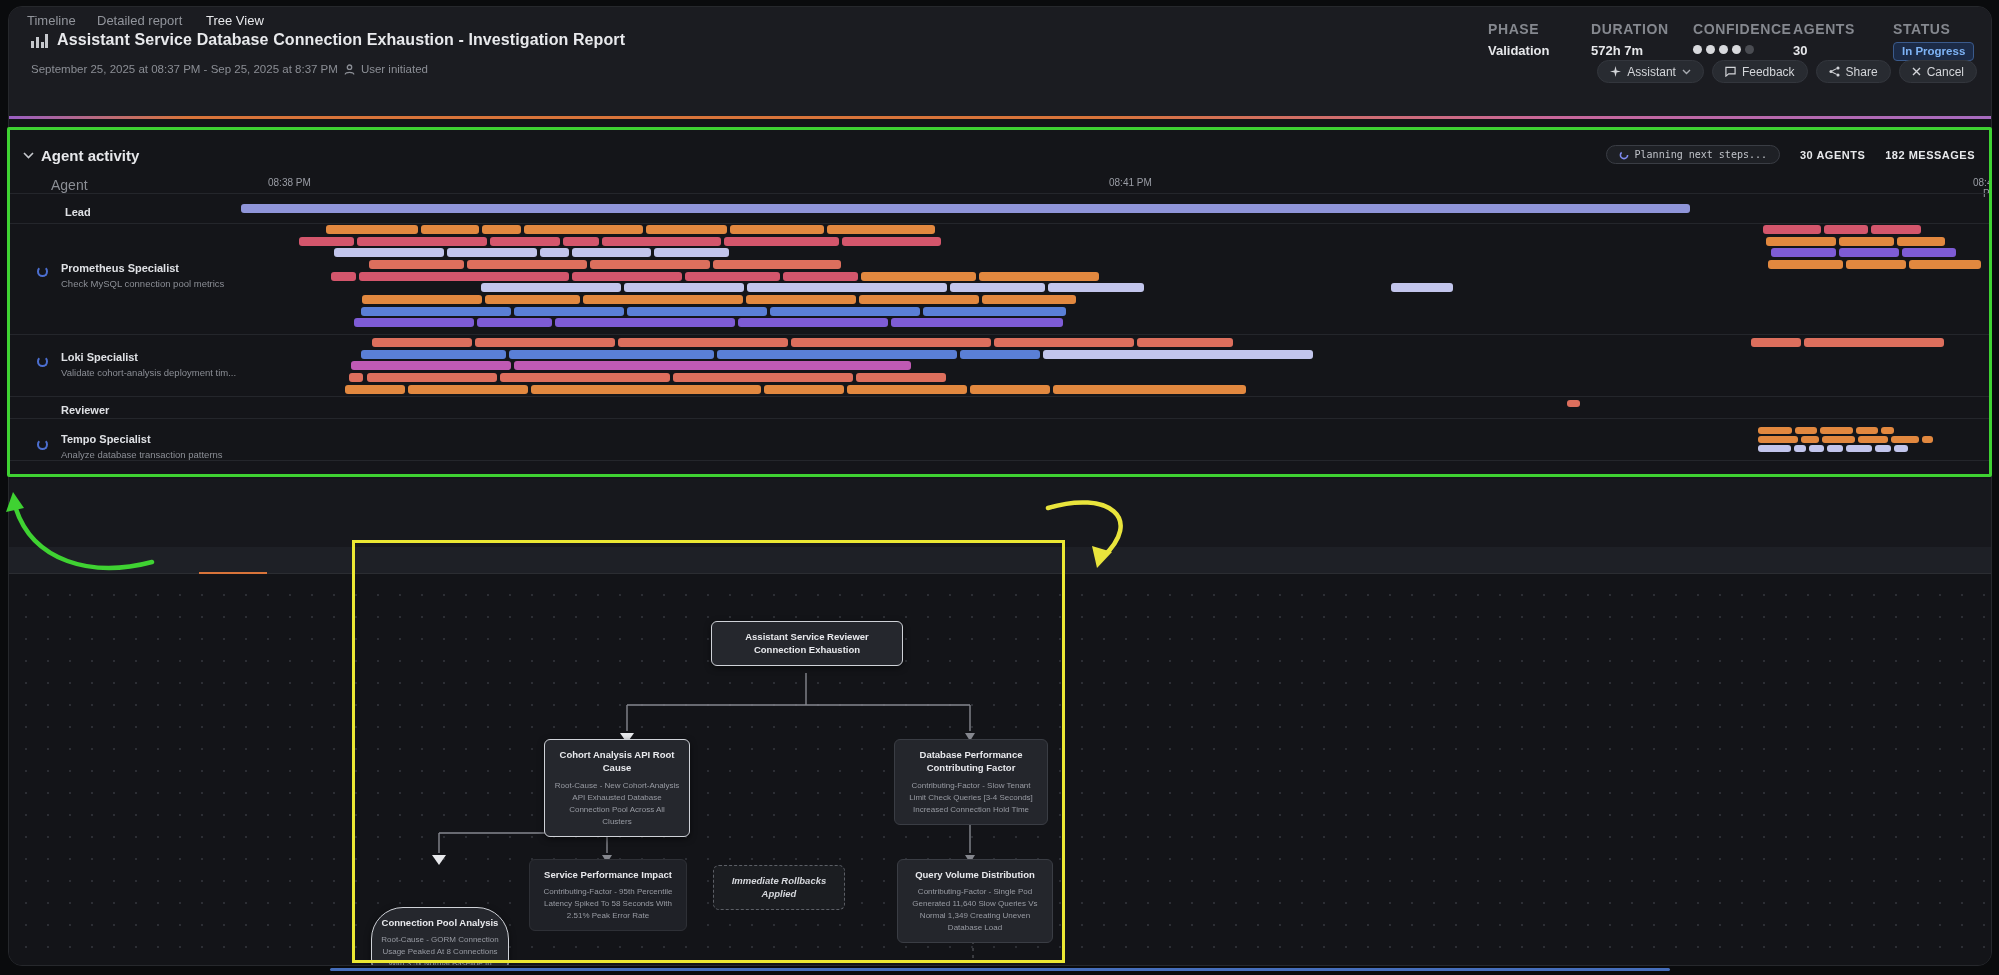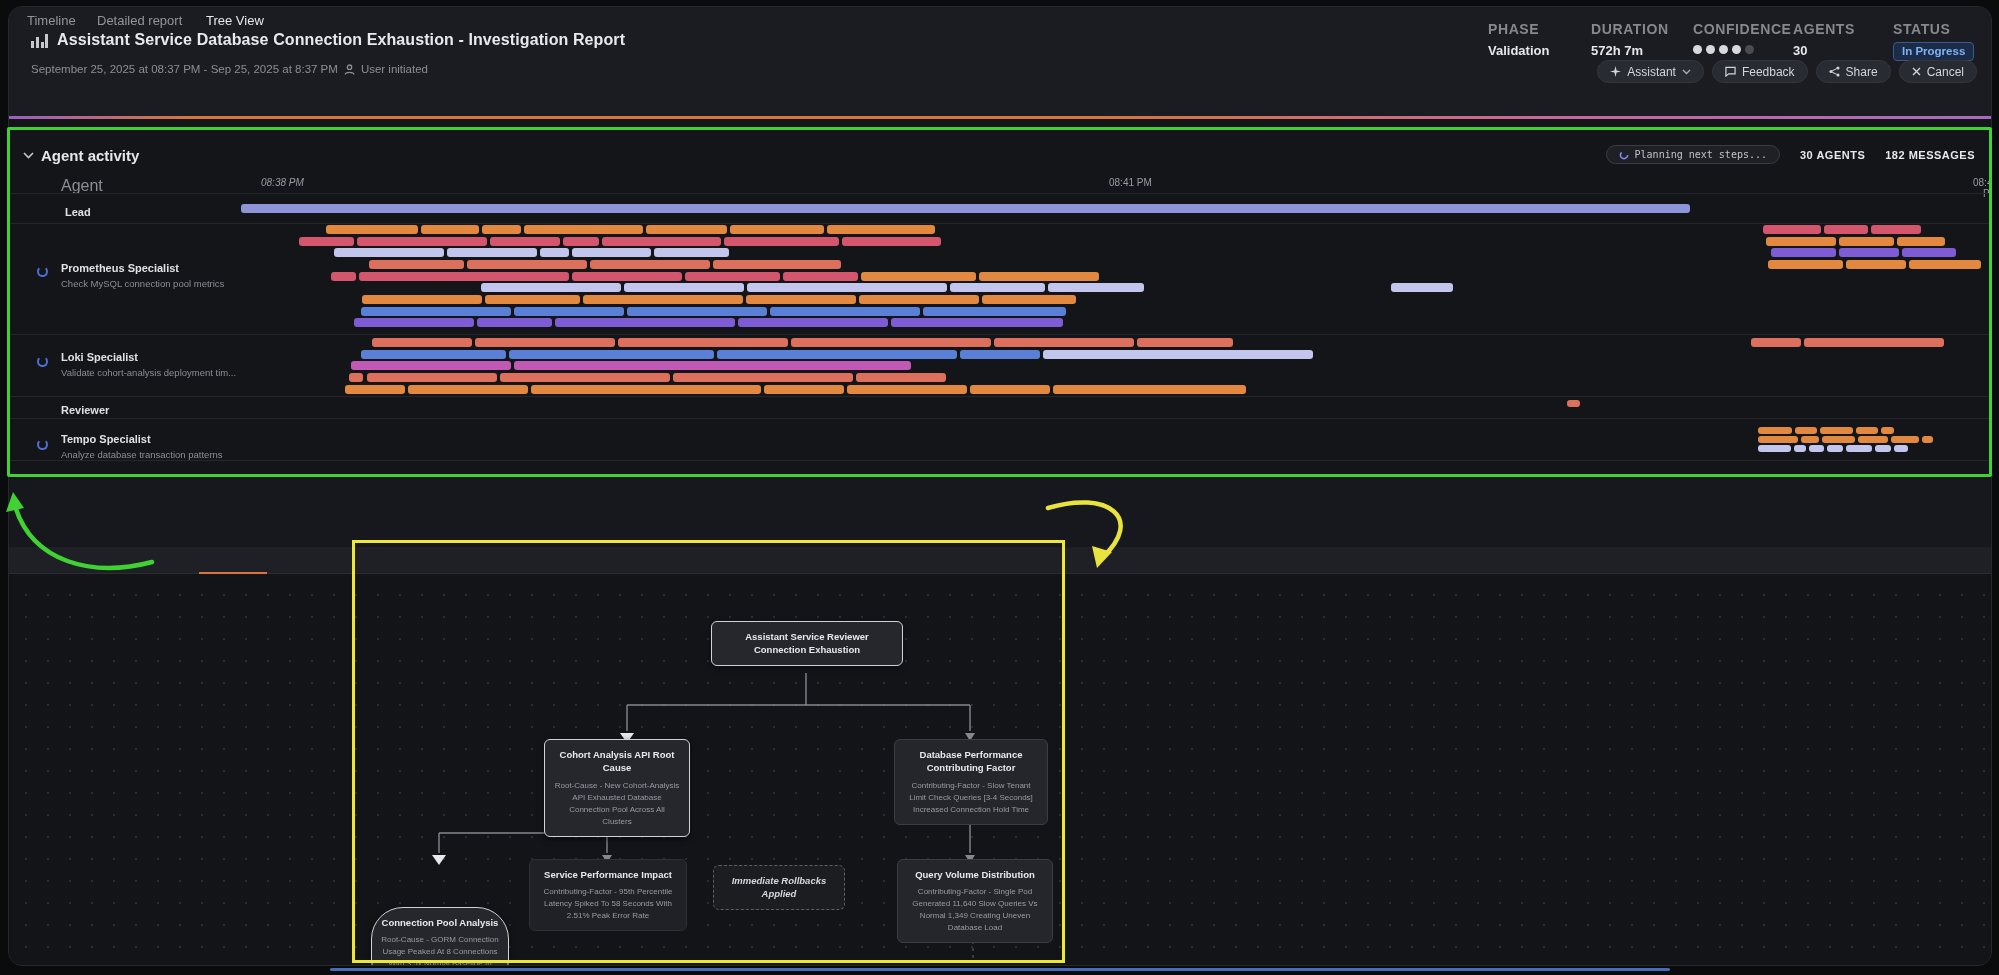--- a/index.html
+++ b/index.html
@@ -40,21 +40,21 @@
   #activity-area { position:absolute; left:0; top:112px; width:100%; height:360px; background:#141519; }
   #activity-head { position:absolute; left:14px; top:140px; display:flex; align-items:center; gap:7px; }
   #activity-head .t { color:#e6e7ea; font-size:15px; font-weight:bold; }
   #activity-right { position:absolute; right:16px; top:138px; display:flex; align-items:center; gap:20px; }
   #planning-pill { display:flex; align-items:center; gap:6px; padding:3px 12px; border:1px solid #3a3d44;
       border-radius:12px; background:#1e2025; color:#c0c3c9; font-family:"DejaVu Sans Mono", monospace;
       font-size:10px; }
   .count-stat { color:#e8e9ec; font-size:11px; font-weight:bold; letter-spacing:.5px; }
 
   
-  #axis-label { position:absolute; left:52px; top:170px; color:#8b8e95; font-size:16px; }
+  #axis-label { position:absolute; left:42px; top:170px; color:#8b8e95; font-size:14px; }
   .tick { position:absolute; top:170px; color:#9a9da5; font-size:10px; }
   .gdiv { position:absolute; left:8px; width:1983px; height:1px; background:#24262b; }
 
   
   .agent-row { position:absolute; left:8px; width:230px; }
   .agent-row .nm { color:#dfe1e5; font-size:11px; font-weight:bold; }
   .agent-row .tk { color:#8b8e95; font-size:9.5px; margin-top:4px; }
   .spinner { position:absolute; left:20px; width:11px; height:11px; border-radius:50%;
              border:2px solid #4c6fd1; border-top-color:transparent; }
 
@@ -197,21 +197,21 @@
           <circle cx="5" cy="5" r="3.6" fill="none" stroke="#7f8bf0" stroke-width="1.6" stroke-dasharray="14 9"></circle>
         </svg>
         <span>Planning next steps...</span>
       </div>
       <span class="count-stat">30 AGENTS</span>
       <span class="count-stat">182 MESSAGES</span>
     </div>
 
     <div id="axis-label">Agent</div>
     <div id="ticks-layer">
-        <span class="tick" style="left: 252px; font-style: italic;">08:38 PM</span>
+        <span class="tick" style="left: 259px;">08:38 PM</span>
         <span class="tick" style="left: 1100px;">08:41 PM</span>
         <span class="tick" style="left: 1964px; text-align: right;">08:44 PM</span>
       </div>
     <div id="dividers-layer">
         <div class="gdiv" style="top: 186px; left: 0px;"></div>
         <div class="gdiv" style="top: 216px; left: 0px;"></div>
         <div class="gdiv" style="top: 327px; left: 0px;"></div>
         <div class="gdiv" style="top: 389px; left: 0px;"></div>
         <div class="gdiv" style="top: 411px; left: 0px;"></div>
         <div class="gdiv" style="top: 453px; left: 0px;"></div>

